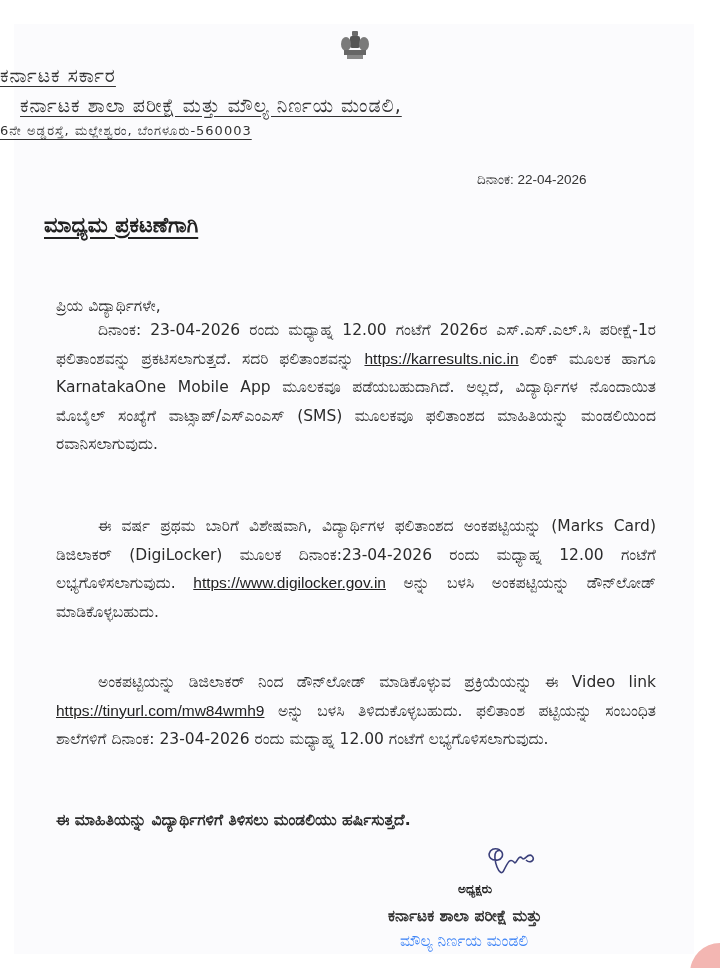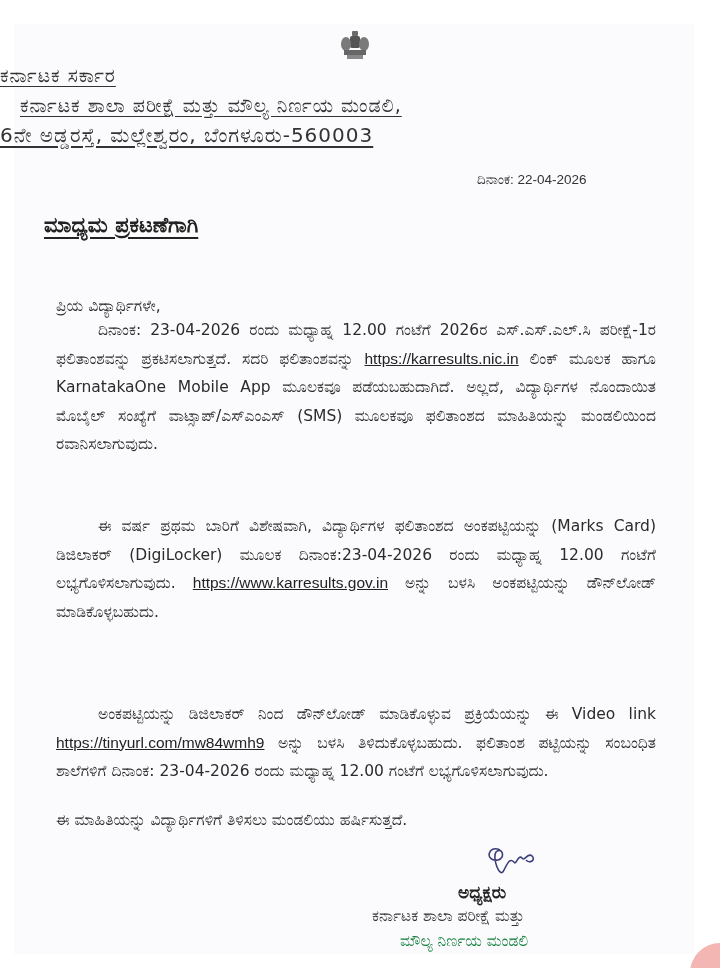--- a/index.html
+++ b/index.html
@@ -17,51 +17,51 @@
   .emblem {
     position: absolute; left: 340px; top: 30px; width: 30px; height: 32px;
   }
   .hdr {
     position: absolute; left: 0; width: 720px; text-align: left;
     text-decoration: underline; text-underline-offset: 4px;
     color: #333; letter-spacing: 1px;
   }
   .hdr1 { top: 64px; font-size: 19px; }
   .hdr2 { top: 94px; font-size: 19px; margin-left: 20px; }
-  .hdr3 { top: 123px; font-size: 20px; }
+  .hdr3 { top: 123px; font-size: 13px; }
   .date {
     position: absolute; left: 477px; top: 172px; font-size: 13.5px; color: #333;
     font-family: "Liberation Sans", sans-serif;
   }
   .title {
     position: absolute; left: 0; width: 720px; top: 213px; text-align: left;
     font-size: 21px; font-weight: bold; text-decoration: underline; text-underline-offset: 5px; color: #222; padding-left: 44px;
   }
   .body {
     position: absolute; left: 56px; width: 600px;
     font-size: 15.5px; line-height: 28.5px; color: #2b2b2b; text-align: justify;
   }
   .salutation { top: 292px; }
   .p1 { top: 316px; }
   .p2 { top: 512px; }
-  .p3 { top: 700px; }
-  .p4 { top: 806px; }
+  .p3 { top: 668px; }
+  .p4 { top: 806px; font-weight: bold; }
   .indent { display: inline-block; width: 42px; }
   .link { text-decoration: underline; font-family: "Liberation Sans", sans-serif; color: #222; margin-top: 29px; }
   .sig {
     position: absolute; left: 480px; top: 840px; width: 70px; height: 46px;
   }
   .sign-title {
-    position: absolute; left: 458px; top: 882px; font-size: 17px; font-weight: bold; color: #222;
+    position: absolute; left: 458px; top: 882px; font-size: 12px; font-weight: bold; color: #222;
   }
   .sign-org1 {
-    position: absolute; left: 372px; top: 907px; font-size: 15.5px; color: #333;
+    position: absolute; left: 388px; top: 907px; font-size: 15.5px; color: #333; font-weight: bold;
   }
   .sign-org2 {
-    position: absolute; left: 400px; top: 932px; font-size: 15.5px; color: #15803d;
+    position: absolute; left: 400px; top: 932px; font-size: 15.5px; color: #3b82f6;
   }
   .corner-dot {
     position: absolute; left: 690px; top: 943px; width: 60px; height: 60px;
     border-radius: 50%; background: #f3b6b2;
   }
 </style>
 </head>
 <body>
 
 <div class="paper"></div>
@@ -83,21 +83,21 @@
 
 <div class="title">ಮಾಧ್ಯಮ ಪ್ರಕಟಣೆಗಾಗಿ</div>
 
 <div class="body salutation">ಪ್ರಿಯ ವಿದ್ಯಾರ್ಥಿಗಳೇ,</div>
 
 <div class="body p1">
   <span class="indent"></span><span>ದಿನಾಂಕ: 23-04-2026 ರಂದು ಮಧ್ಯಾಹ್ನ 12.00 ಗಂಟೆಗೆ 2026ರ ಎಸ್.ಎಸ್.ಎಲ್.ಸಿ ಪರೀಕ್ಷೆ-1ರ ಫಲಿತಾಂಶವನ್ನು ಪ್ರಕಟಿಸಲಾಗುತ್ತದೆ. ಸದರಿ ಫಲಿತಾಂಶವನ್ನು </span><span class="link">https://karresults.nic.in</span><span> ಲಿಂಕ್ ಮೂಲಕ ಹಾಗೂ KarnatakaOne Mobile App ಮೂಲಕವೂ ಪಡೆಯಬಹುದಾಗಿದೆ. ಅಲ್ಲದೆ, ವಿದ್ಯಾರ್ಥಿಗಳ ನೊಂದಾಯಿತ ಮೊಬೈಲ್ ಸಂಖ್ಯೆಗೆ ವಾಟ್ಸಾಪ್/ಎಸ್‌ಎಂಎಸ್ (SMS) ಮೂಲಕವೂ ಫಲಿತಾಂಶದ ಮಾಹಿತಿಯನ್ನು ಮಂಡಲಿಯಿಂದ ರವಾನಿಸಲಾಗುವುದು.</span>
 </div>
 
 <div class="body p2">
-  <span class="indent"></span><span>ಈ ವರ್ಷ ಪ್ರಥಮ ಬಾರಿಗೆ ವಿಶೇಷವಾಗಿ, ವಿದ್ಯಾರ್ಥಿಗಳ ಫಲಿತಾಂಶದ ಅಂಕಪಟ್ಟಿಯನ್ನು (Marks Card) ಡಿಜಿಲಾಕರ್ (DigiLocker) ಮೂಲಕ ದಿನಾಂಕ:23-04-2026 ರಂದು ಮಧ್ಯಾಹ್ನ 12.00 ಗಂಟೆಗೆ ಲಭ್ಯಗೊಳಿಸಲಾಗುವುದು. </span><span class="link">https://www.karresults.gov.in</span><span> ಅನ್ನು ಬಳಸಿ ಅಂಕಪಟ್ಟಿಯನ್ನು ಡೌನ್‌ಲೋಡ್ ಮಾಡಿಕೊಳ್ಳಬಹುದು.</span>
+  <span class="indent"></span><span>ಈ ವರ್ಷ ಪ್ರಥಮ ಬಾರಿಗೆ ವಿಶೇಷವಾಗಿ, ವಿದ್ಯಾರ್ಥಿಗಳ ಫಲಿತಾಂಶದ ಅಂಕಪಟ್ಟಿಯನ್ನು (Marks Card) ಡಿಜಿಲಾಕರ್ (DigiLocker) ಮೂಲಕ ದಿನಾಂಕ:23-04-2026 ರಂದು ಮಧ್ಯಾಹ್ನ 12.00 ಗಂಟೆಗೆ ಲಭ್ಯಗೊಳಿಸಲಾಗುವುದು. </span><span class="link">https://www.digilocker.gov.in</span><span> ಅನ್ನು ಬಳಸಿ ಅಂಕಪಟ್ಟಿಯನ್ನು ಡೌನ್‌ಲೋಡ್ ಮಾಡಿಕೊಳ್ಳಬಹುದು.</span>
 </div>
 
 <div class="body p3">
   <span class="indent"></span><span>ಅಂಕಪಟ್ಟಿಯನ್ನು ಡಿಜಿಲಾಕರ್ ನಿಂದ ಡೌನ್‌ಲೋಡ್ ಮಾಡಿಕೊಳ್ಳುವ ಪ್ರಕ್ರಿಯೆಯನ್ನು ಈ Video link </span><span class="link">https://tinyurl.com/mw84wmh9</span><span> ಅನ್ನು ಬಳಸಿ ತಿಳಿದುಕೊಳ್ಳಬಹುದು. ಫಲಿತಾಂಶ ಪಟ್ಟಿಯನ್ನು ಸಂಬಂಧಿತ ಶಾಲೆಗಳಿಗೆ ದಿನಾಂಕ: 23-04-2026 ರಂದು ಮಧ್ಯಾಹ್ನ 12.00 ಗಂಟೆಗೆ ಲಭ್ಯಗೊಳಿಸಲಾಗುವುದು.</span>
 </div>
 
 <div class="body p4">ಈ ಮಾಹಿತಿಯನ್ನು ವಿದ್ಯಾರ್ಥಿಗಳಿಗೆ ತಿಳಿಸಲು ಮಂಡಲಿಯು ಹರ್ಷಿಸುತ್ತದೆ.</div>
 
 <svg class="sig" viewBox="0 0 70 46">
   <path d="M20 10 C 8 4, 4 22, 18 20 C 26 18, 22 6, 16 12 C 12 18, 20 40, 24 30 C 28 22, 30 18, 34 22 C 36 26, 38 14, 42 18 C 44 22, 48 12, 52 16 C 56 20, 50 24, 46 20" fill="none" stroke="#3a3f7a" stroke-width="1.6"></path>

